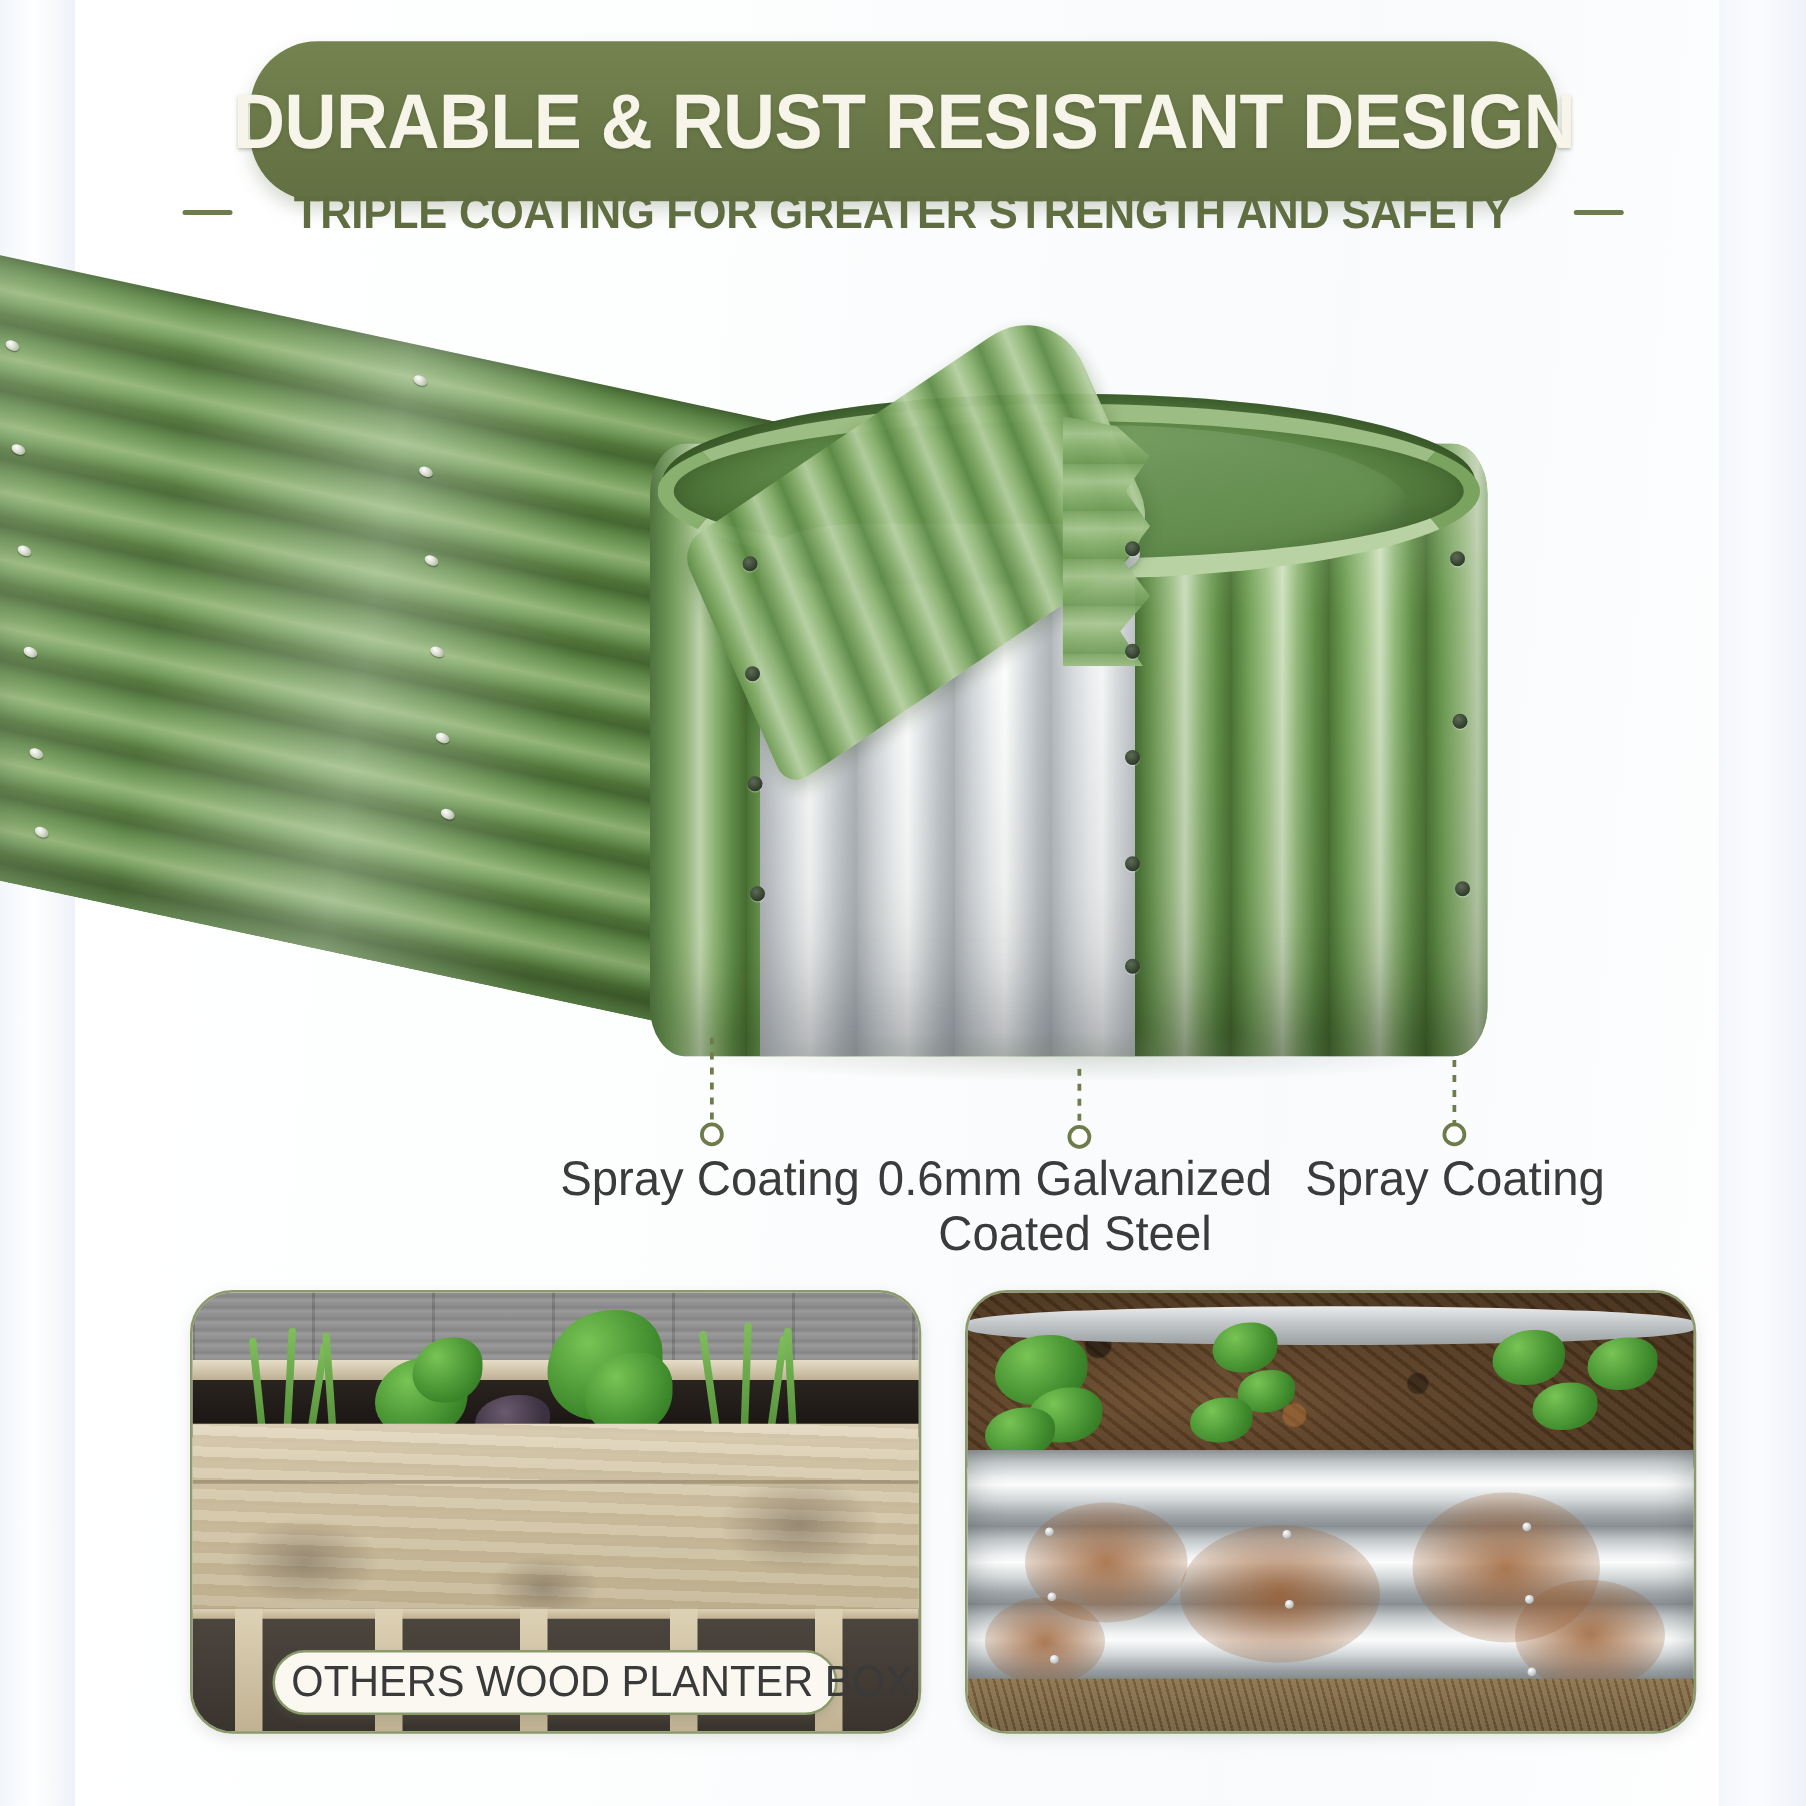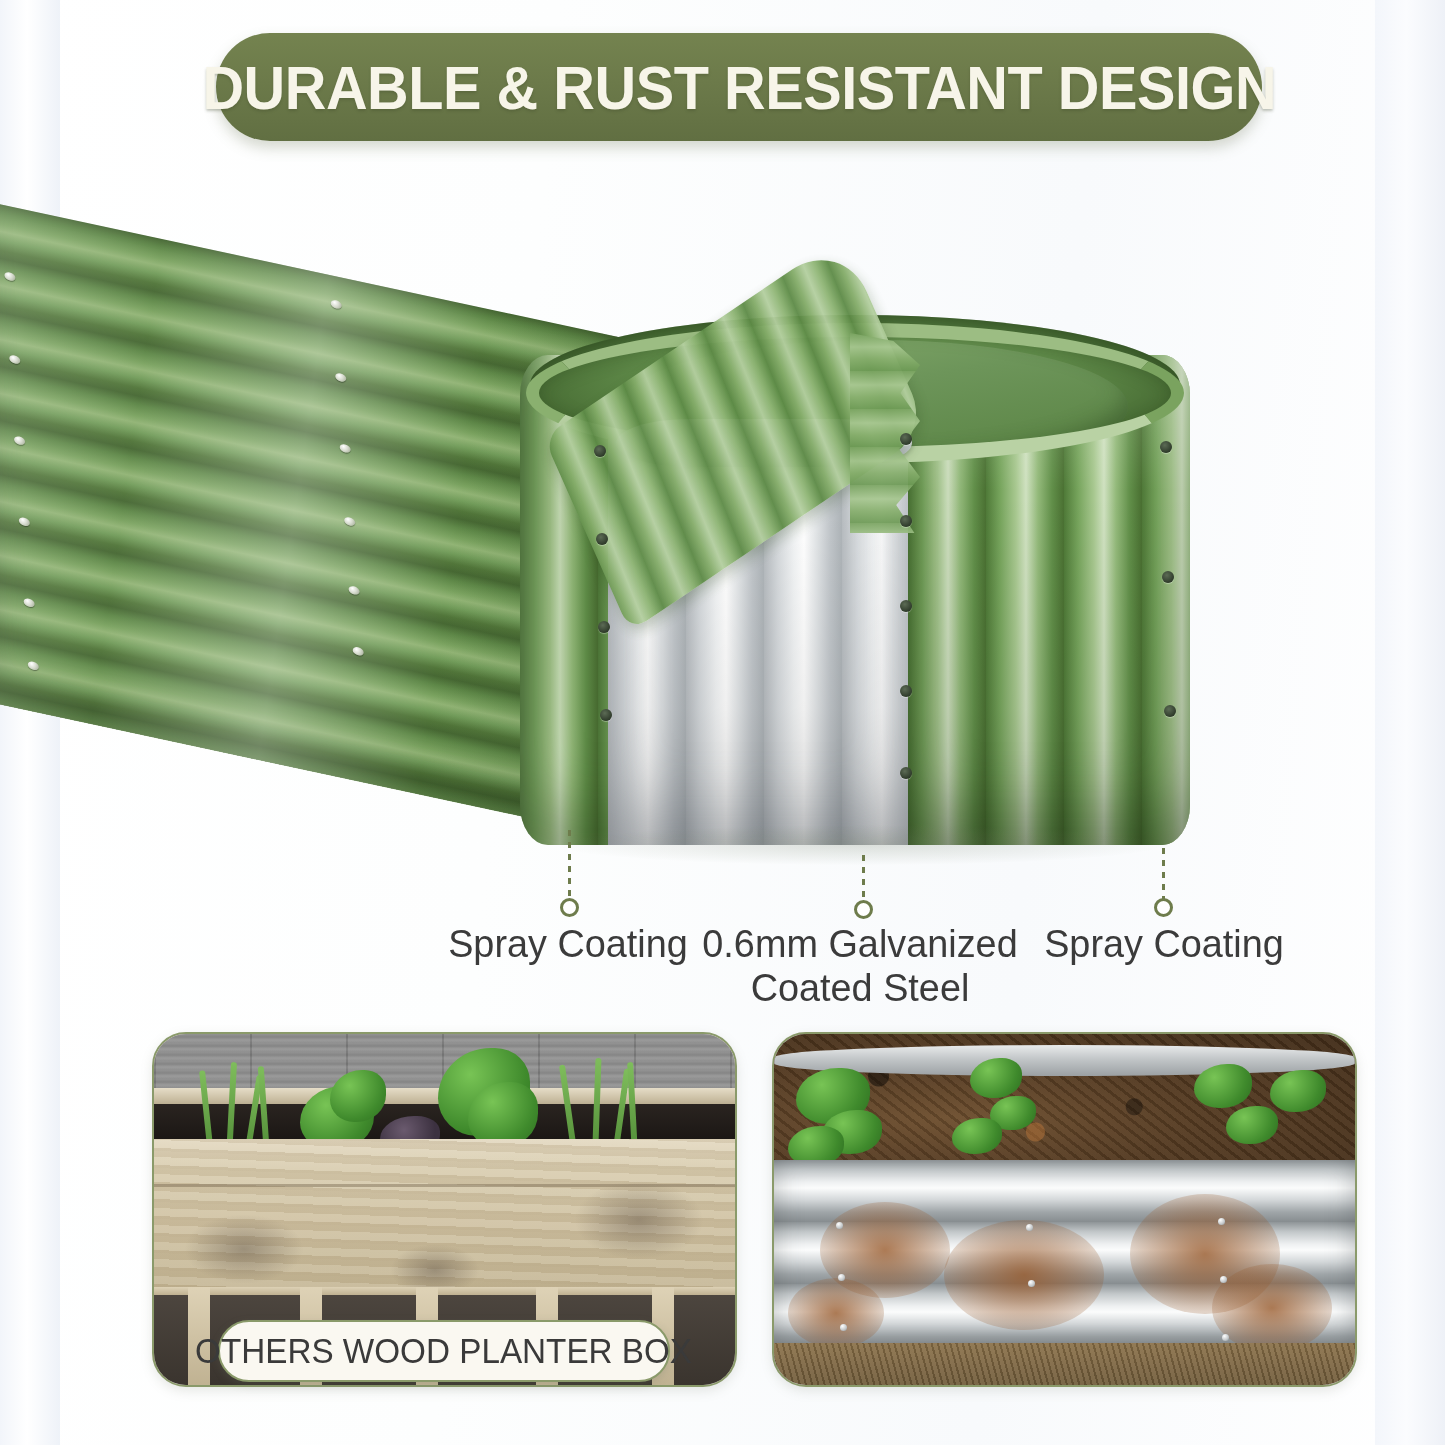--- a/index.html
+++ b/index.html
@@ -39,22 +39,22 @@
   }
   .bg-right-glow {
     position: absolute;
     right: 0; top: 0; width: 70px; height: 1445px;
     background: linear-gradient(270deg, #eef1f7 0%, #fbfcfe 55%, #f3f6fb 100%);
   }
 
   
   .banner {
     position: absolute;
-    left: 216px; top: 33px;
-    width: 1046px; height: 108px;
+    left: 200px; top: 33px;
+    width: 1046px; height: 128px;
     background: linear-gradient(180deg,#74834f 0%,#6c7a4a 45%,#616f42 100%);
     border-radius: 54px;
     box-shadow: 0 7px 14px rgba(120,130,100,.30);
     display: flex;
     align-items: center;
     justify-content: center;
   }
   .banner-title {
     font-family: "Liberation Sans Narrow", "Liberation Sans", sans-serif;
     font-weight: bold;
@@ -446,27 +446,27 @@
     background: linear-gradient(180deg,#8a7048 0%,#6f5a39 100%);
   }
   .metal-ground::after{
     content:""; position:absolute; inset:0;
     background: repeating-linear-gradient(75deg, rgba(0,0,0,.14) 0 2px, rgba(255,255,255,.08) 2px 6px);
   }
 
   
   .card-caption {
     position: absolute;
-    height: 62px;
+    height: 52px;
     background: #faf8f1;
     border: 2px solid #8a9a6a;
     border-radius: 31px;
     display: flex;
     align-items: center;
-    justify-content: center;
+    justify-content: flex-start;
     box-shadow: 0 3px 8px rgba(110,120,100,.22);
   }
   .card-caption span {
     font-family: "Liberation Sans Narrow", "Liberation Sans", sans-serif;
     font-size: 35px;
     color: #3a3a3a;
     transform: scaleX(0.95);
     white-space: nowrap;
   }
   .cap-left  { left: 218px; top: 1320px; width: 452px; }
@@ -477,20 +477,25 @@
 
 <div class="page">
   <div class="bg-sheet"></div>
   <div class="bg-left-glow"></div>
   <div class="bg-right-glow"></div>
 
   <div class="banner">
     <div class="banner-title">DURABLE &amp; RUST RESISTANT DESIGN</div>
   </div>
 
+  <div class="subtitle-row">
+    <div class="sub-dash"></div>
+    <div class="subtitle-text">TRIPLE COATING FOR GREATER STRENGTH AND SAFETY</div>
+    <div class="sub-dash"></div>
+  </div>
 
   <div class="hero">
 
     <div class="strip">
       <div class="strip-body"></div>
       <div class="strip-gloss"></div>
       <div class="rivet" style="left:22px;  top:66px;"></div>
       <div class="rivet" style="left:24px;  top:148px;"></div>
       <div class="rivet" style="left:26px;  top:228px;"></div>
       <div class="rivet" style="left:28px;  top:308px;"></div>

